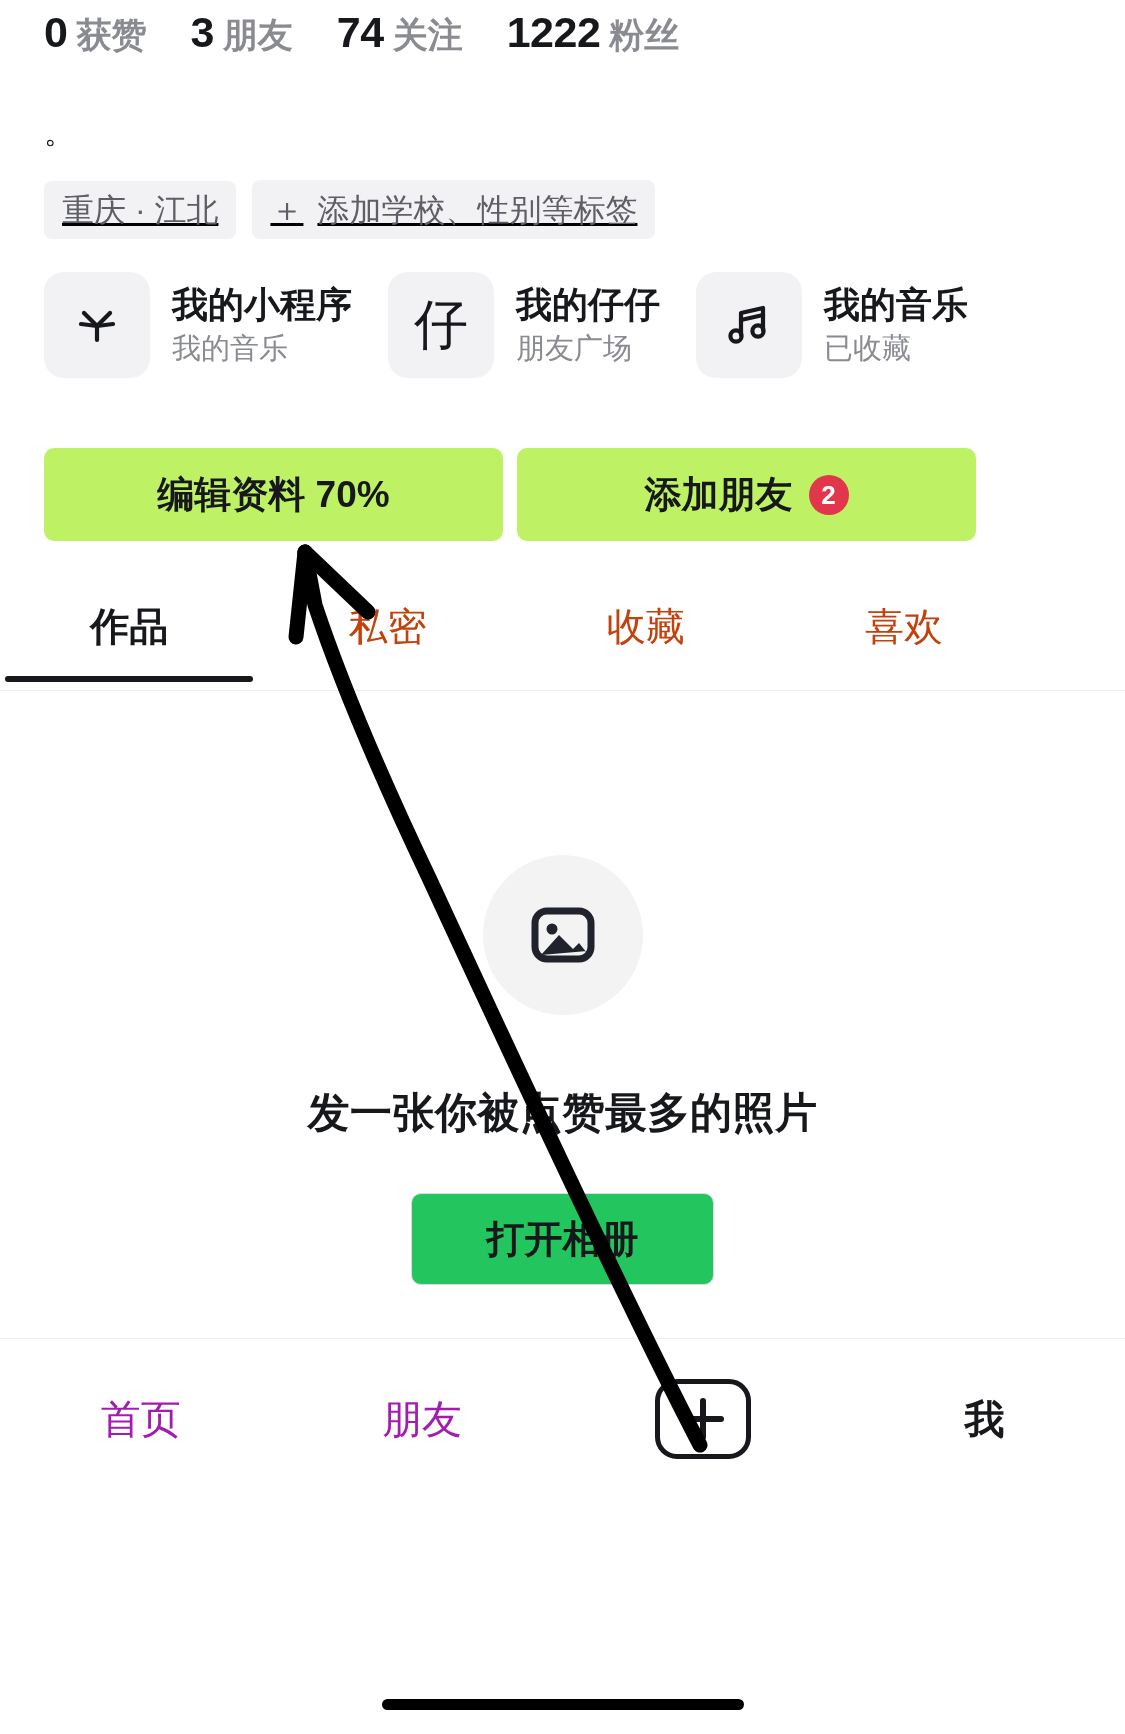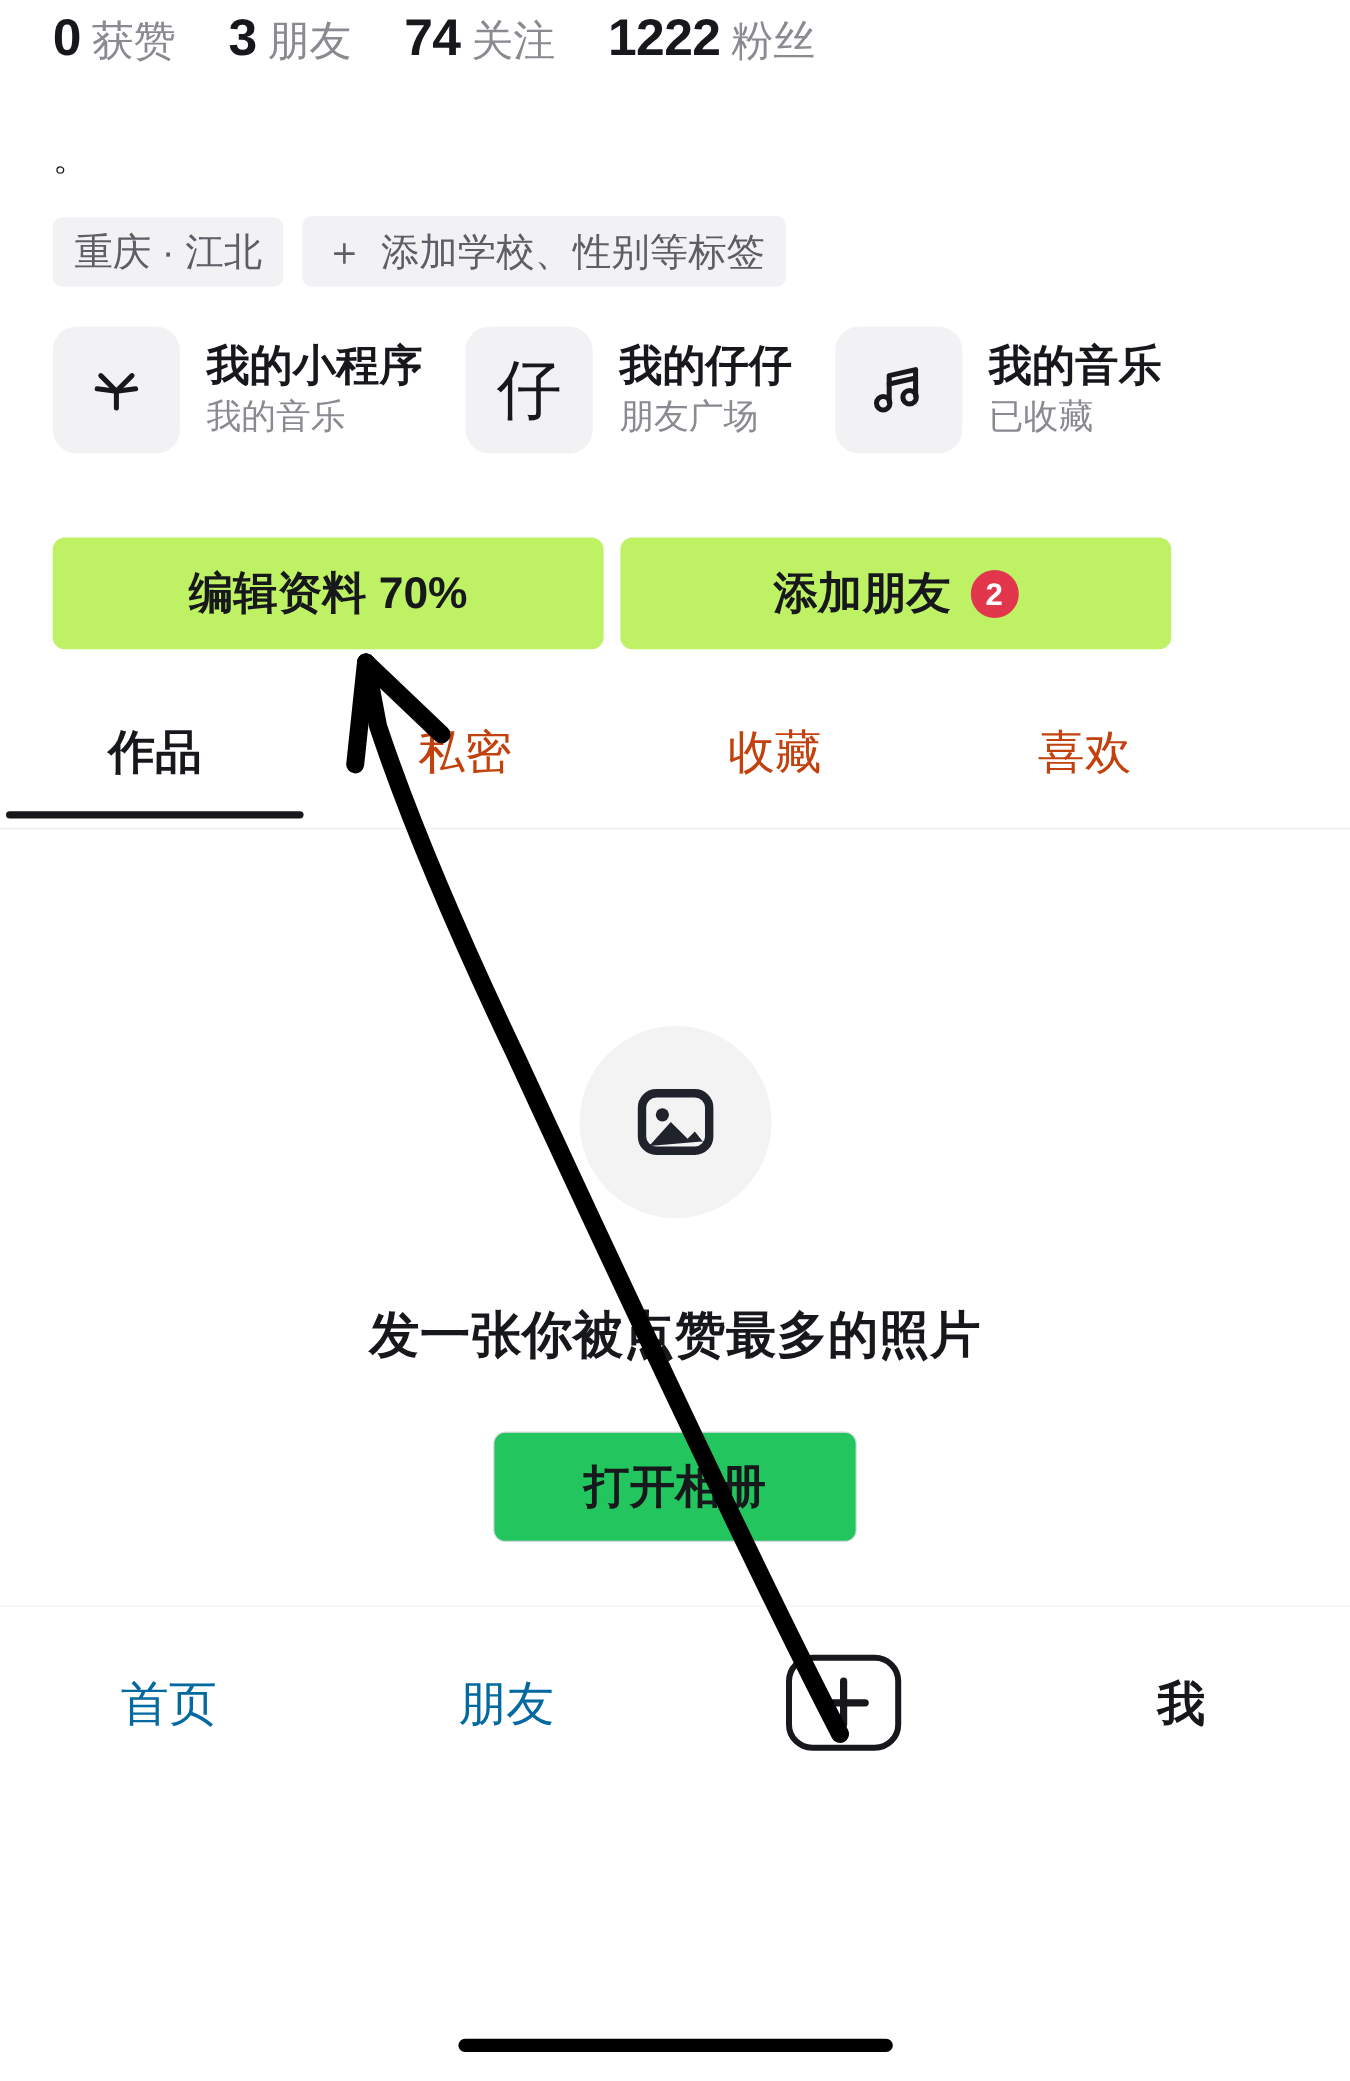--- a/index.html
+++ b/index.html
@@ -30,40 +30,41 @@
   .stat-num {
     font-size: 43px;
     font-weight: 700;
     color: #17181c;
     letter-spacing: -0.5px;
   }
   .stat-label {
     font-size: 35px;
     color: #8a8b91;
     margin-left: 9px;
-    font-weight: 400;
+    font-weight: 700;
   }
 
   
   .signature {
     position: absolute;
     left: 44px; top: 118px;
     font-size: 30px;
     color: #17181c;
     line-height: 1;
   }
 
   
   .tags {
     position: absolute;
     left: 44px; top: 180px;
     display: flex;
     align-items: center;
     gap: 16px;
     white-space: nowrap;
+    text-decoration: underline;
   }
   .chip {
     background: #f2f2f4;
     border-radius: 8px;
     padding: 9px 18px;
     font-size: 32px;
     color: #5e5f66;
     line-height: 1.25;
   }
   .chip-add { color: #5e5f66; display: flex; align-items: center; gap: 14px; }
@@ -217,21 +218,21 @@
     left: 0; top: 1339px;
     width: 1125px; height: 160px;
     background: #ffffff;
     display: flex;
     align-items: center;
   }
   .nav-item {
     flex: 1;
     text-align: center;
     font-size: 40px;
-    color: #0369a1;
+    color: #a21caf;
     cursor: pointer;
   }
   .nav-item.active { color: #17181c; font-weight: 700; }
   .nav-plus-wrap {
     flex: 1;
     display: flex; align-items: center; justify-content: center;
   }
   .nav-plus {
     width: 96px; height: 80px;
     border: 5px solid #17181c;

